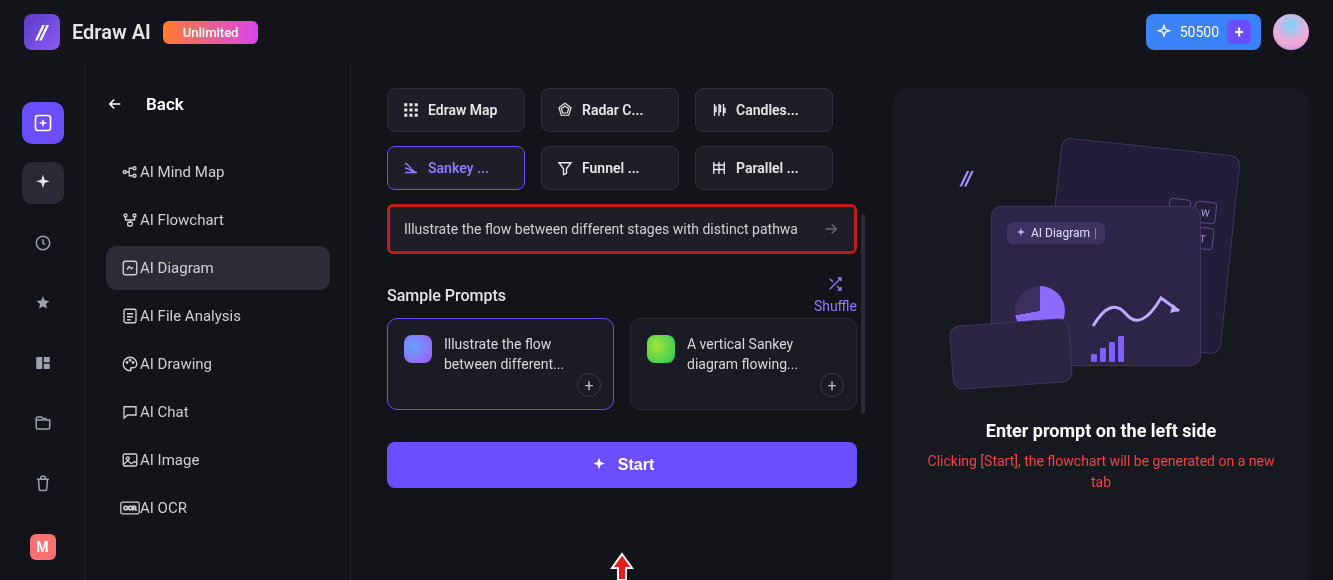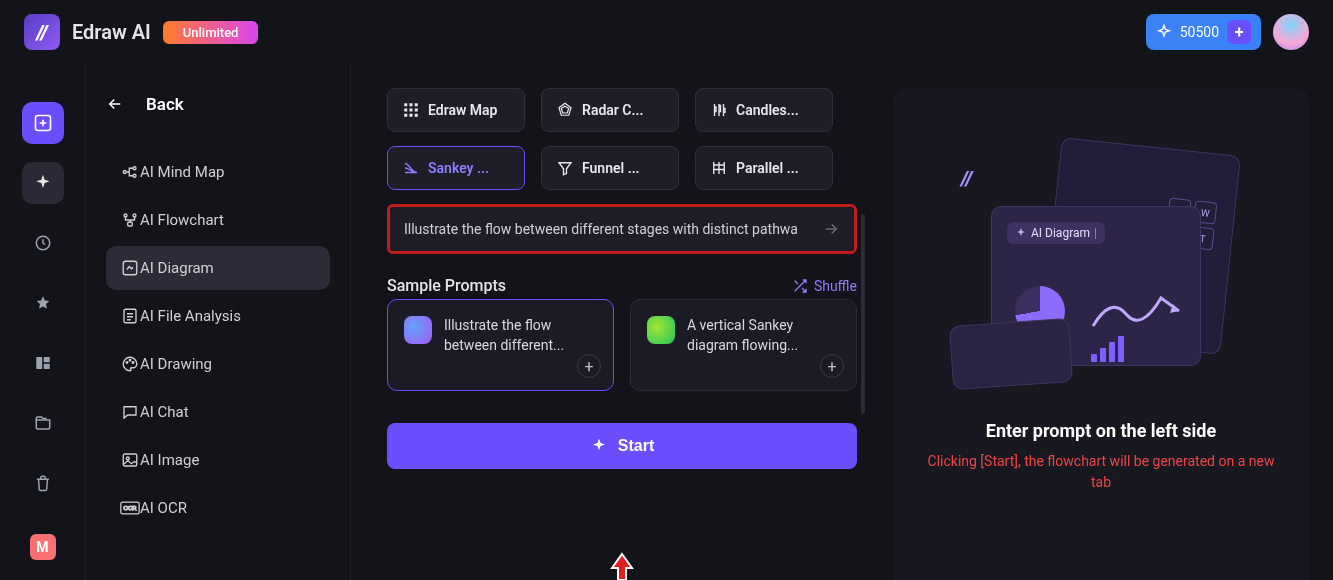--- a/index.html
+++ b/index.html
@@ -128,21 +128,21 @@
   height: 44px;
   display: flex; align-items: center;
   padding: 0 14px;
   color: #d0d0d6; font-size: 14px;
   gap: 10px;
 }
 .prompt-box .arrow { margin-left: auto; color: #6b6b78; }
 
 .sample-head { display: flex; align-items: center; margin-bottom: 4px; }
 .sample-title { font-size: 16px; font-weight: 500; }
-.shuffle { margin-left: auto; color: #8d7dff; display: flex; align-items: center; gap: 6px; font-size: 14px; cursor: pointer; }
+.shuffle { margin-left: auto; color: #8d7dff; display: flex; align-items: center; gap: 6px; font-size: 14px; cursor: pointer; flex-direction: column; }
 
 .cards { display: flex; gap: 16px; margin-bottom: 32px; }
 .card {
   flex: 1;
   background: #1b1b25;
   border: 1px solid #2b2b38;
   border-radius: 10px;
   padding: 16px;
   min-height: 92px;
   position: relative;

